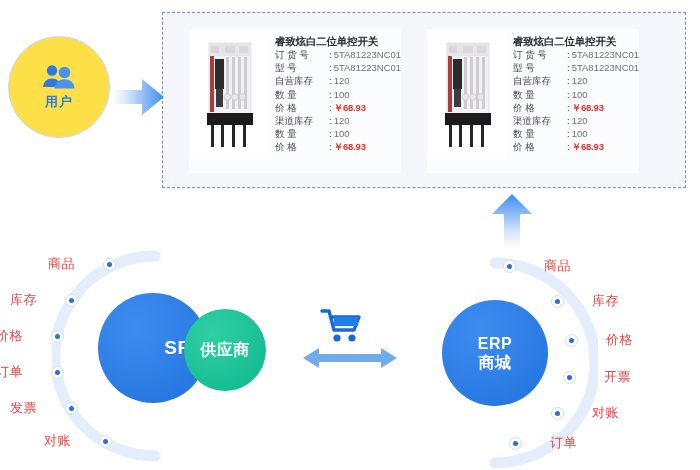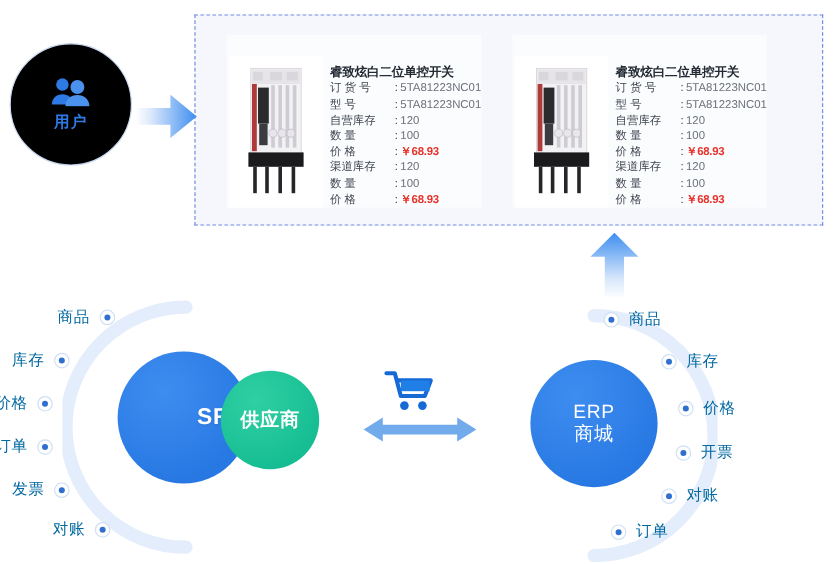--- a/index.html
+++ b/index.html
@@ -28,21 +28,21 @@
     box-sizing: border-box;
   }
 
   .product-card {
     position: absolute;
     top: 16px;
     width: 212px;
     height: 144px;
     background: #fbfcfe;
     display: flex;
-    align-items: flex-end;
+    align-items: flex-start;
   }
   #product-card-1 { left: 26px; }
   #product-card-2 { left: 264px; }
 
   .card-thumb {
     width: 78px;
     height: 126px;
     margin-top: 4px;
     margin-left: 2px;
     background: #ffffff;
@@ -92,21 +92,21 @@
 
   
   #user-node {
     position: absolute;
     left: 8px;
     top: 36px;
     width: 100px;
     height: 100px;
     border-radius: 50%;
     border: 1px solid #c9d7ee;
-    background: #000000;
+    background: #fde047;
     display: flex;
     flex-direction: column;
     align-items: center;
     justify-content: center;
   }
   #user-node .user-label {
     margin-top: 4px;
     font-size: 13px;
     font-weight: bold;
     color: #2d7ae5;
@@ -191,34 +191,35 @@
     height: 106px;
     border-radius: 50%;
     background: radial-gradient(circle at 35% 28%, #3d8df0, #2878e3 75%);
     display: flex;
     flex-direction: column;
     align-items: center;
     justify-content: center;
   }
   #erp-circle .node-text {
     font-size: 16px;
-    font-weight: normal;
+    font-weight: bold;
     color: #ffffff;
     line-height: 19px;
     letter-spacing: 0.5px;
   }
 
   
   .node-label {
     position: absolute;
     display: flex;
     align-items: center;
     font-size: 13px;
-    color: #0369a1;
+    color: #ef4444;
     white-space: nowrap;
+    gap: 20px;
   }
   .node-label .lbl-text { letter-spacing: 0.5px; }
   .node-label.left-side .lbl-text { margin-right: 8px; }
   .node-label.right-side .lbl-text { margin-left: 8px; }
 
   .dot {
     width: 13px;
     height: 13px;
     border-radius: 50%;
     background: #ffffff;

